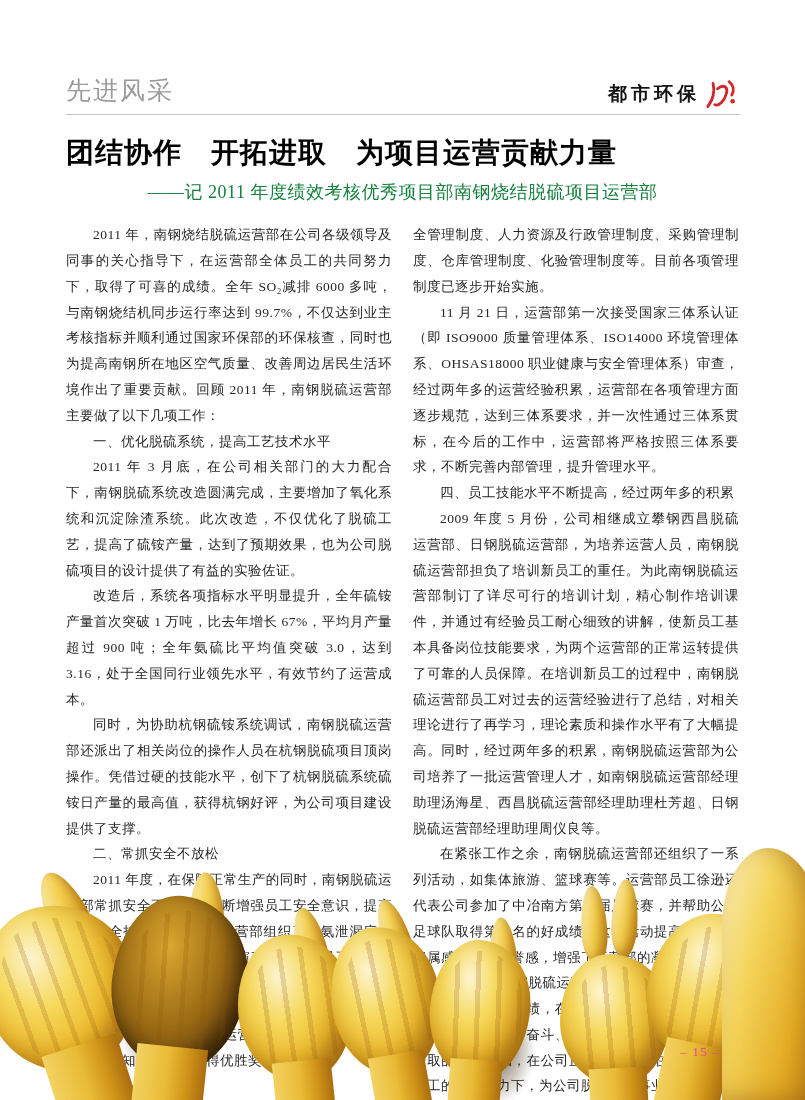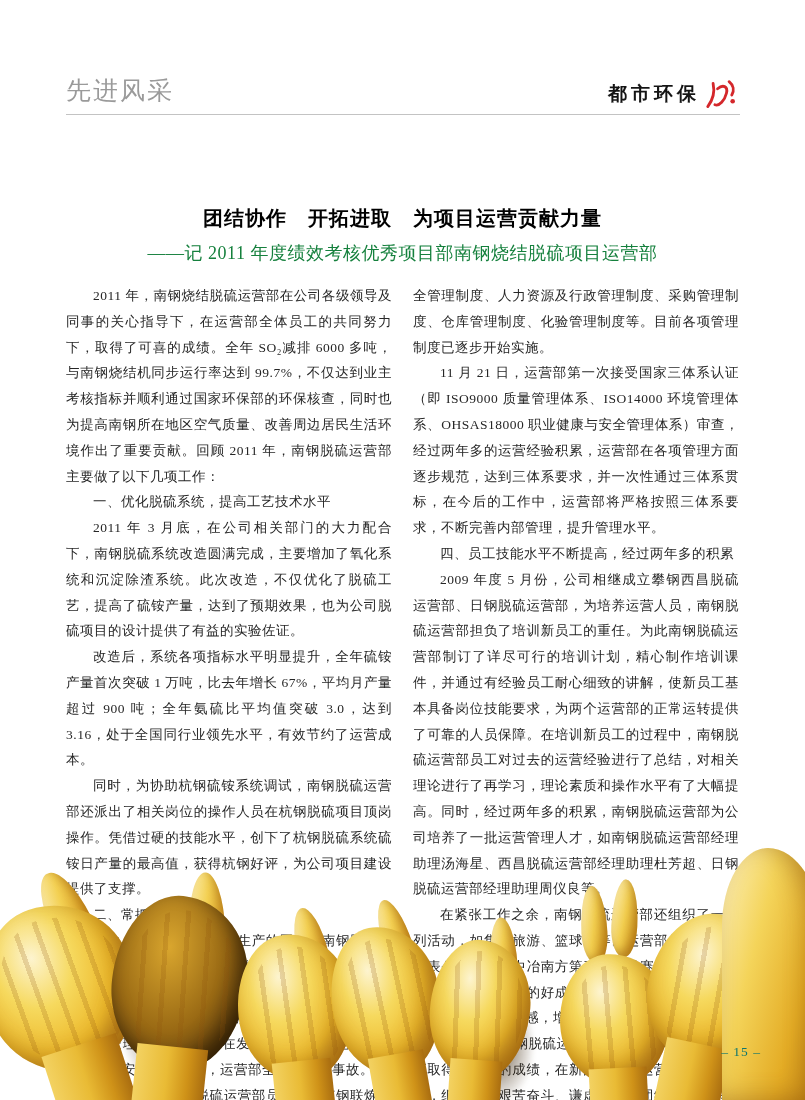--- a/index.html
+++ b/index.html
@@ -27,23 +27,23 @@
   .mag-title{
     font-family:"Liberation Sans","DejaVu Sans",sans-serif;
     font-size:19px;font-weight:bold;letter-spacing:4px;color:#141414;
   }
   .mag-logo{width:36px;height:32px;margin-bottom:-4px;}
   .mag-logo path{stroke:var(--accent-red,#d4272b);stroke-width:3.2;fill:none;stroke-linecap:round;}
   .mag-logo circle{fill:var(--accent-red,#d4272b);}
   
   .main{position:absolute;left:66px;right:66px;top:103px;}
   .article-title{
-    margin:104px 0 0;
-    font-size:20px;font-weight:bold;color:#000;
-    text-align:center;letter-spacing:1px;line-height:1.15;
+    margin:34px 0 0;
+    font-size:28px;font-weight:bold;color:#000;
+    letter-spacing:1px;line-height:1.15;
   }
   .article-subtitle{
     margin:11px 0 0;
     font-size:18px;font-weight:normal;color:#15803d;
     text-align:center;letter-spacing:.5px;
   }
   
   .columns{display:flex;gap:21px;margin-top:18px;}
   .col{flex:0 0 326px;width:326px;}
   .col p{
@@ -100,23 +100,22 @@
   }
   .forearm{
     position:absolute;
     border-radius:46% 54% 0 0/30% 34% 0 0;
     background:linear-gradient(105deg,#fcf0bc 0%,#f4d45a 35%,#e4ac25 70%,#bb7d12 100%);
     box-shadow:inset -12px -8px 26px rgba(120,65,6,.45);
   }
   
   .pagenum{
     position:absolute;left:664px;top:1044px;width:72px;
-    font-size:13.5px;letter-spacing:1px;color:#0f766e;text-align:center;
+    font-size:13.5px;letter-spacing:1px;color:#ec4899;text-align:center;
     z-index:5;
-    margin-left:41px;
   }
 </style>
 </head>
 <body>
 
 <div class="page">
 
   <div class="header">
     <span class="section-label">先进风采</span>
     <span class="mag-group">

